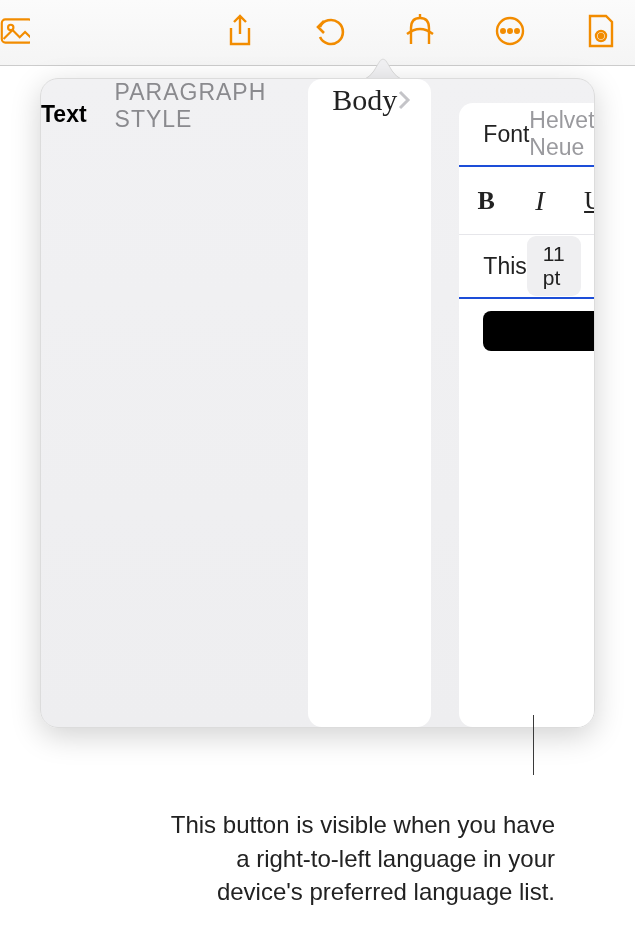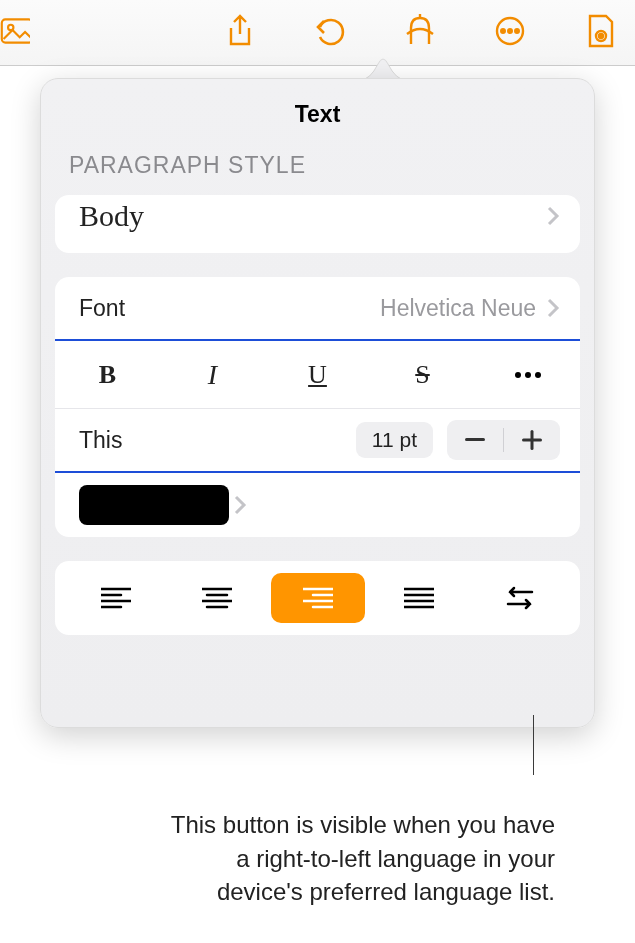--- a/index.html
+++ b/index.html
@@ -37,21 +37,21 @@
   }
 
   .popover {
     position:absolute;
     left:40px; top:78px; right:40px;
     height: 650px;
     background: linear-gradient(#f1f1f3,#eeeef0);
     border-radius: 18px;
     border:1px solid #dcdcdc;
     box-shadow: 0 8px 30px rgba(0,0,0,.18);
-    display:flex; flex-direction:column;
+    display:flex; flex-direction:row;
     overflow:hidden;
   }
   .pop-title {
     text-align:center;
     font-size:23px;
     font-weight:600;
     padding:22px 0 24px;
   }
   .section-label {
     font-size:23px;

